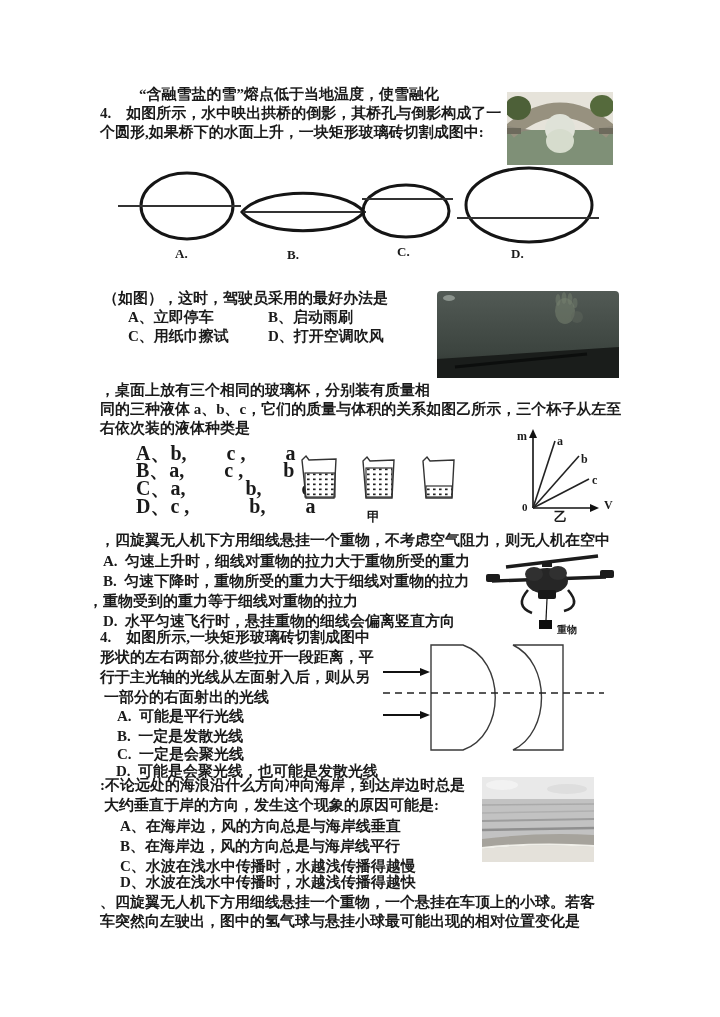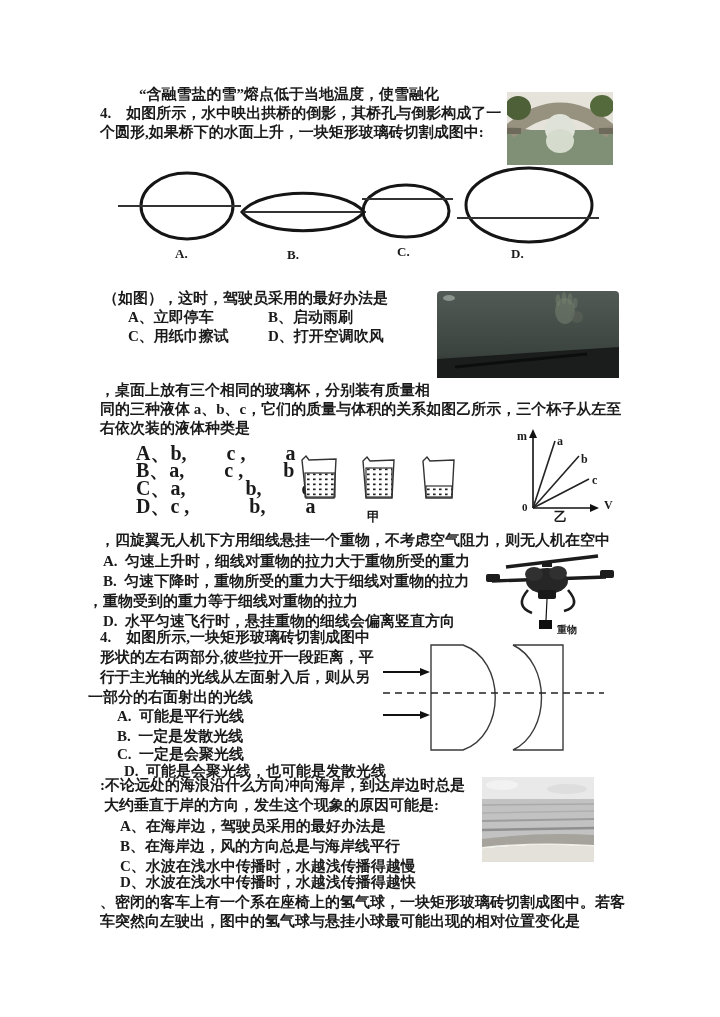--- a/index.html
+++ b/index.html
@@ -143,52 +143,52 @@
   <path d="M84,40 Q98,56 80,61" fill="none" stroke="#1c1c1c" stroke-width="2.6"></path>
   <rect x="54" y="40" width="18" height="9" rx="2" fill="#181818"></rect>
   <line x1="63" y1="49" x2="62" y2="70" stroke="#111" stroke-width="1.2"></line>
   <rect x="55" y="70" width="13" height="9" fill="#0e0e0e"></rect>
 </svg>
 <div class="t s9" style="left:557px;top:620px">重物</div>
 
 <div class="t" style="left:100px;top:628px">4.　如图所示,一块矩形玻璃砖切割成图中</div>
 <div class="t" style="left:100px;top:648px">形状的左右两部分,彼些拉开一段距离，平</div>
 <div class="t" style="left:100px;top:668px">行于主光轴的光线从左面射入后，则从另</div>
-<div class="t" style="left:88px;top:688px">一部分的右面射出的光线</div>
+<div class="t" style="left:104px;top:688px">一部分的右面射出的光线</div>
 <div class="t" style="left:117px;top:707px">A.  可能是平行光线</div>
 <div class="t" style="left:117px;top:727px">B.  一定是发散光线</div>
 <div class="t" style="left:117px;top:745px">C.  一定是会聚光线</div>
-<div class="t" style="left:124px;top:762px">D.  可能是会聚光线，也可能是发散光线</div>
+<div class="t" style="left:116px;top:762px">D.  可能是会聚光线，也可能是发散光线</div>
 
 <svg class="fig" style="left:380px;top:640px" width="240" height="118" viewBox="0 0 240 118">
   <path d="M51,5 L83,5 C126,20 126,95 83,110 L51,110 Z" fill="none" stroke="#3a3a3a" stroke-width="1.4"></path>
   <path d="M133,5 L183,5 L183,110 L133,110 C171,92 171,23 133,5 Z" fill="none" stroke="#3a3a3a" stroke-width="1.4"></path>
   <line x1="3" y1="53" x2="224" y2="53" stroke="#222" stroke-width="1.6" stroke-dasharray="7,5"></line>
   <line x1="3" y1="32" x2="42" y2="32" stroke="#111" stroke-width="1.8"></line>
   <polygon points="50,32 40,28 40,36" fill="#111"></polygon>
   <line x1="3" y1="75" x2="42" y2="75" stroke="#111" stroke-width="1.8"></line>
   <polygon points="50,75 40,71 40,79" fill="#111"></polygon>
 </svg>
 
 <div class="t" style="left:100px;top:776px">:不论远处的海浪沿什么方向冲向海岸，到达岸边时总是</div>
 <div class="t" style="left:104px;top:796px">大约垂直于岸的方向，发生这个现象的原因可能是:</div>
-<div class="t" style="left:120px;top:817px">A、在海岸边，驾驶员采用的最好办法是</div>
+<div class="t" style="left:120px;top:817px">A、在海岸边，风的方向总是与海岸线垂直</div>
 <div class="t" style="left:120px;top:837px">B、在海岸边，风的方向总是与海岸线平行</div>
 <div class="t" style="left:120px;top:857px">C、水波在浅水中传播时，水越浅传播得越慢</div>
 <div class="t" style="left:120px;top:873px">D、水波在浅水中传播时，水越浅传播得越快</div>
 
 <svg class="fig" style="left:482px;top:777px" width="112" height="85" viewBox="0 0 112 85">
   <rect x="0" y="0" width="112" height="85" fill="#d9d9d9"></rect>
   <rect x="0" y="0" width="112" height="22" fill="#e9e9e9"></rect>
   <ellipse cx="20" cy="8" rx="16" ry="5" fill="#f2f2f2"></ellipse>
   <ellipse cx="85" cy="12" rx="20" ry="5" fill="#dedede"></ellipse>
   <rect x="0" y="22" width="112" height="40" fill="#c2c2c2"></rect>
   <line x1="0" y1="28" x2="112" y2="27" stroke="#aaaaaa" stroke-width="1.5"></line>
   <line x1="0" y1="36" x2="112" y2="34" stroke="#b0b0b0" stroke-width="1.5"></line>
   <line x1="0" y1="44" x2="112" y2="42" stroke="#9d9d9d" stroke-width="2"></line>
   <line x1="0" y1="53" x2="112" y2="51" stroke="#8f8f8f" stroke-width="2.5"></line>
   <path d="M0,62 Q56,55 112,58 L112,70 Q56,66 0,72 Z" fill="#a6a39c"></path>
   <path d="M0,72 Q56,66 112,70 L112,85 L0,85 Z" fill="#e4e1da"></path>
   <path d="M0,71 Q56,65 112,69" stroke="#f0efe9" stroke-width="2" fill="none"></path>
 </svg>
 
-<div class="t" style="left:100px;top:893px">、密闭的客车上有一个系在座椅上的氢气球，一块矩形玻璃砖切割成图中。若客</div>
+<div class="t" style="left:100px;top:893px">、四旋翼无人机下方用细线悬挂一个重物，一个悬挂在车顶上的小球。若客</div>
 <div class="t" style="left:100px;top:912px">车突然向左驶出，图中的氢气球与悬挂小球最可能出现的相对位置变化是</div>
 
 </body></html>

